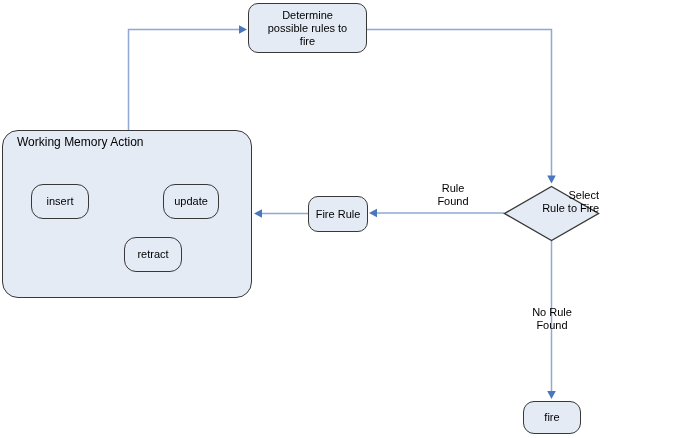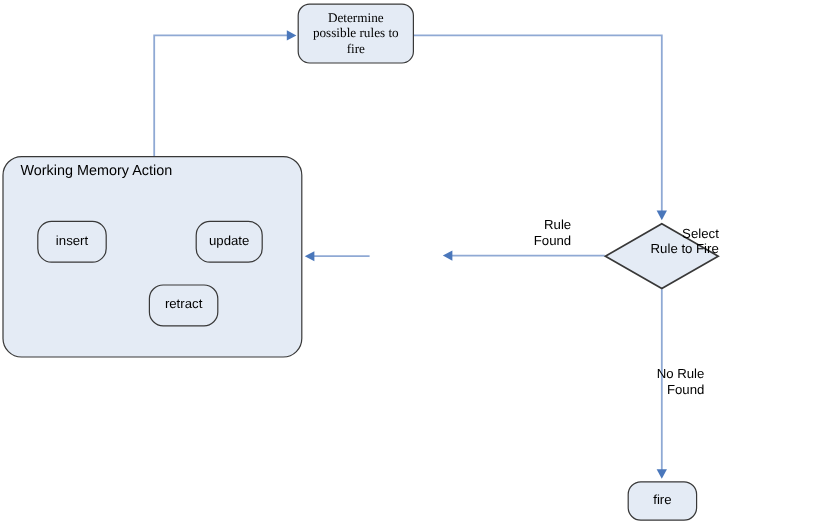--- a/index.html
+++ b/index.html
@@ -55,22 +55,22 @@
     font-size:11px; line-height:13px;
     white-space:pre-line;
     z-index:4;
   }
   .edge-label {
     position:absolute;
     font-size:11px; line-height:13px;
     white-space:pre-line;
     z-index:4;
   }
-  .edge-label.rule-found { left:430px; top:182px; width:46px; text-align:right; }
-  .edge-label.no-rule-found { left:517px; top:306px; width:70px; text-align:right; }
+  .edge-label.rule-found { left:430px; top:182px; width:46px; text-align:center; }
+  .edge-label.no-rule-found { left:517px; top:306px; width:70px; text-align:center; }
 </style>
 </head>
 <body>
 
 <div class="canvas">
 
 
   <div class="container-node" style="left:2px; top:130px; width:250px; height:168px;padding-left:28px;">
     <div class="container-title" style="left:14px; top:4px;">Working Memory Action</div>
     <div class="node" style="left:28px; top:53px; width:58px; height:35px; border-radius:12px;">insert</div>
@@ -93,24 +93,25 @@
 
     <path class="connector" d="M551.5,241 L551.5,392"></path>
     <polygon class="arrowhead" points="547.2,391 551.5,399 555.8,391"></polygon>
 
     <polygon class="diamond" points="551.5,186.5 598.5,213.5 551.5,240.5 504.5,213.5"></polygon>
   </svg>
 
   <div class="diamond-label">Select
 Rule to Fire</div>
 
-  <div class="node" style="left:248px; top:3px; width:97px; height:50px; border-radius:10px;font-family:Liberation Serif, serif;">Determine
+  <div class="node" style="left:248px; top:3px; width:119px; height:50px; border-radius:10px;">Determine
 possible rules to
 fire</div>
 
+  <div class="node" style="left:308px; top:196px; width:60px; height:36px; border-radius:10px;">Fire Rule</div>
 
   <div class="node" style="left:523px; top:401px; width:58px; height:33px; border-radius:11px;">fire</div>
 
   <div class="edge-label rule-found">Rule
 Found</div>
   <div class="edge-label no-rule-found">No Rule
 Found</div>
 
 </div>
 

